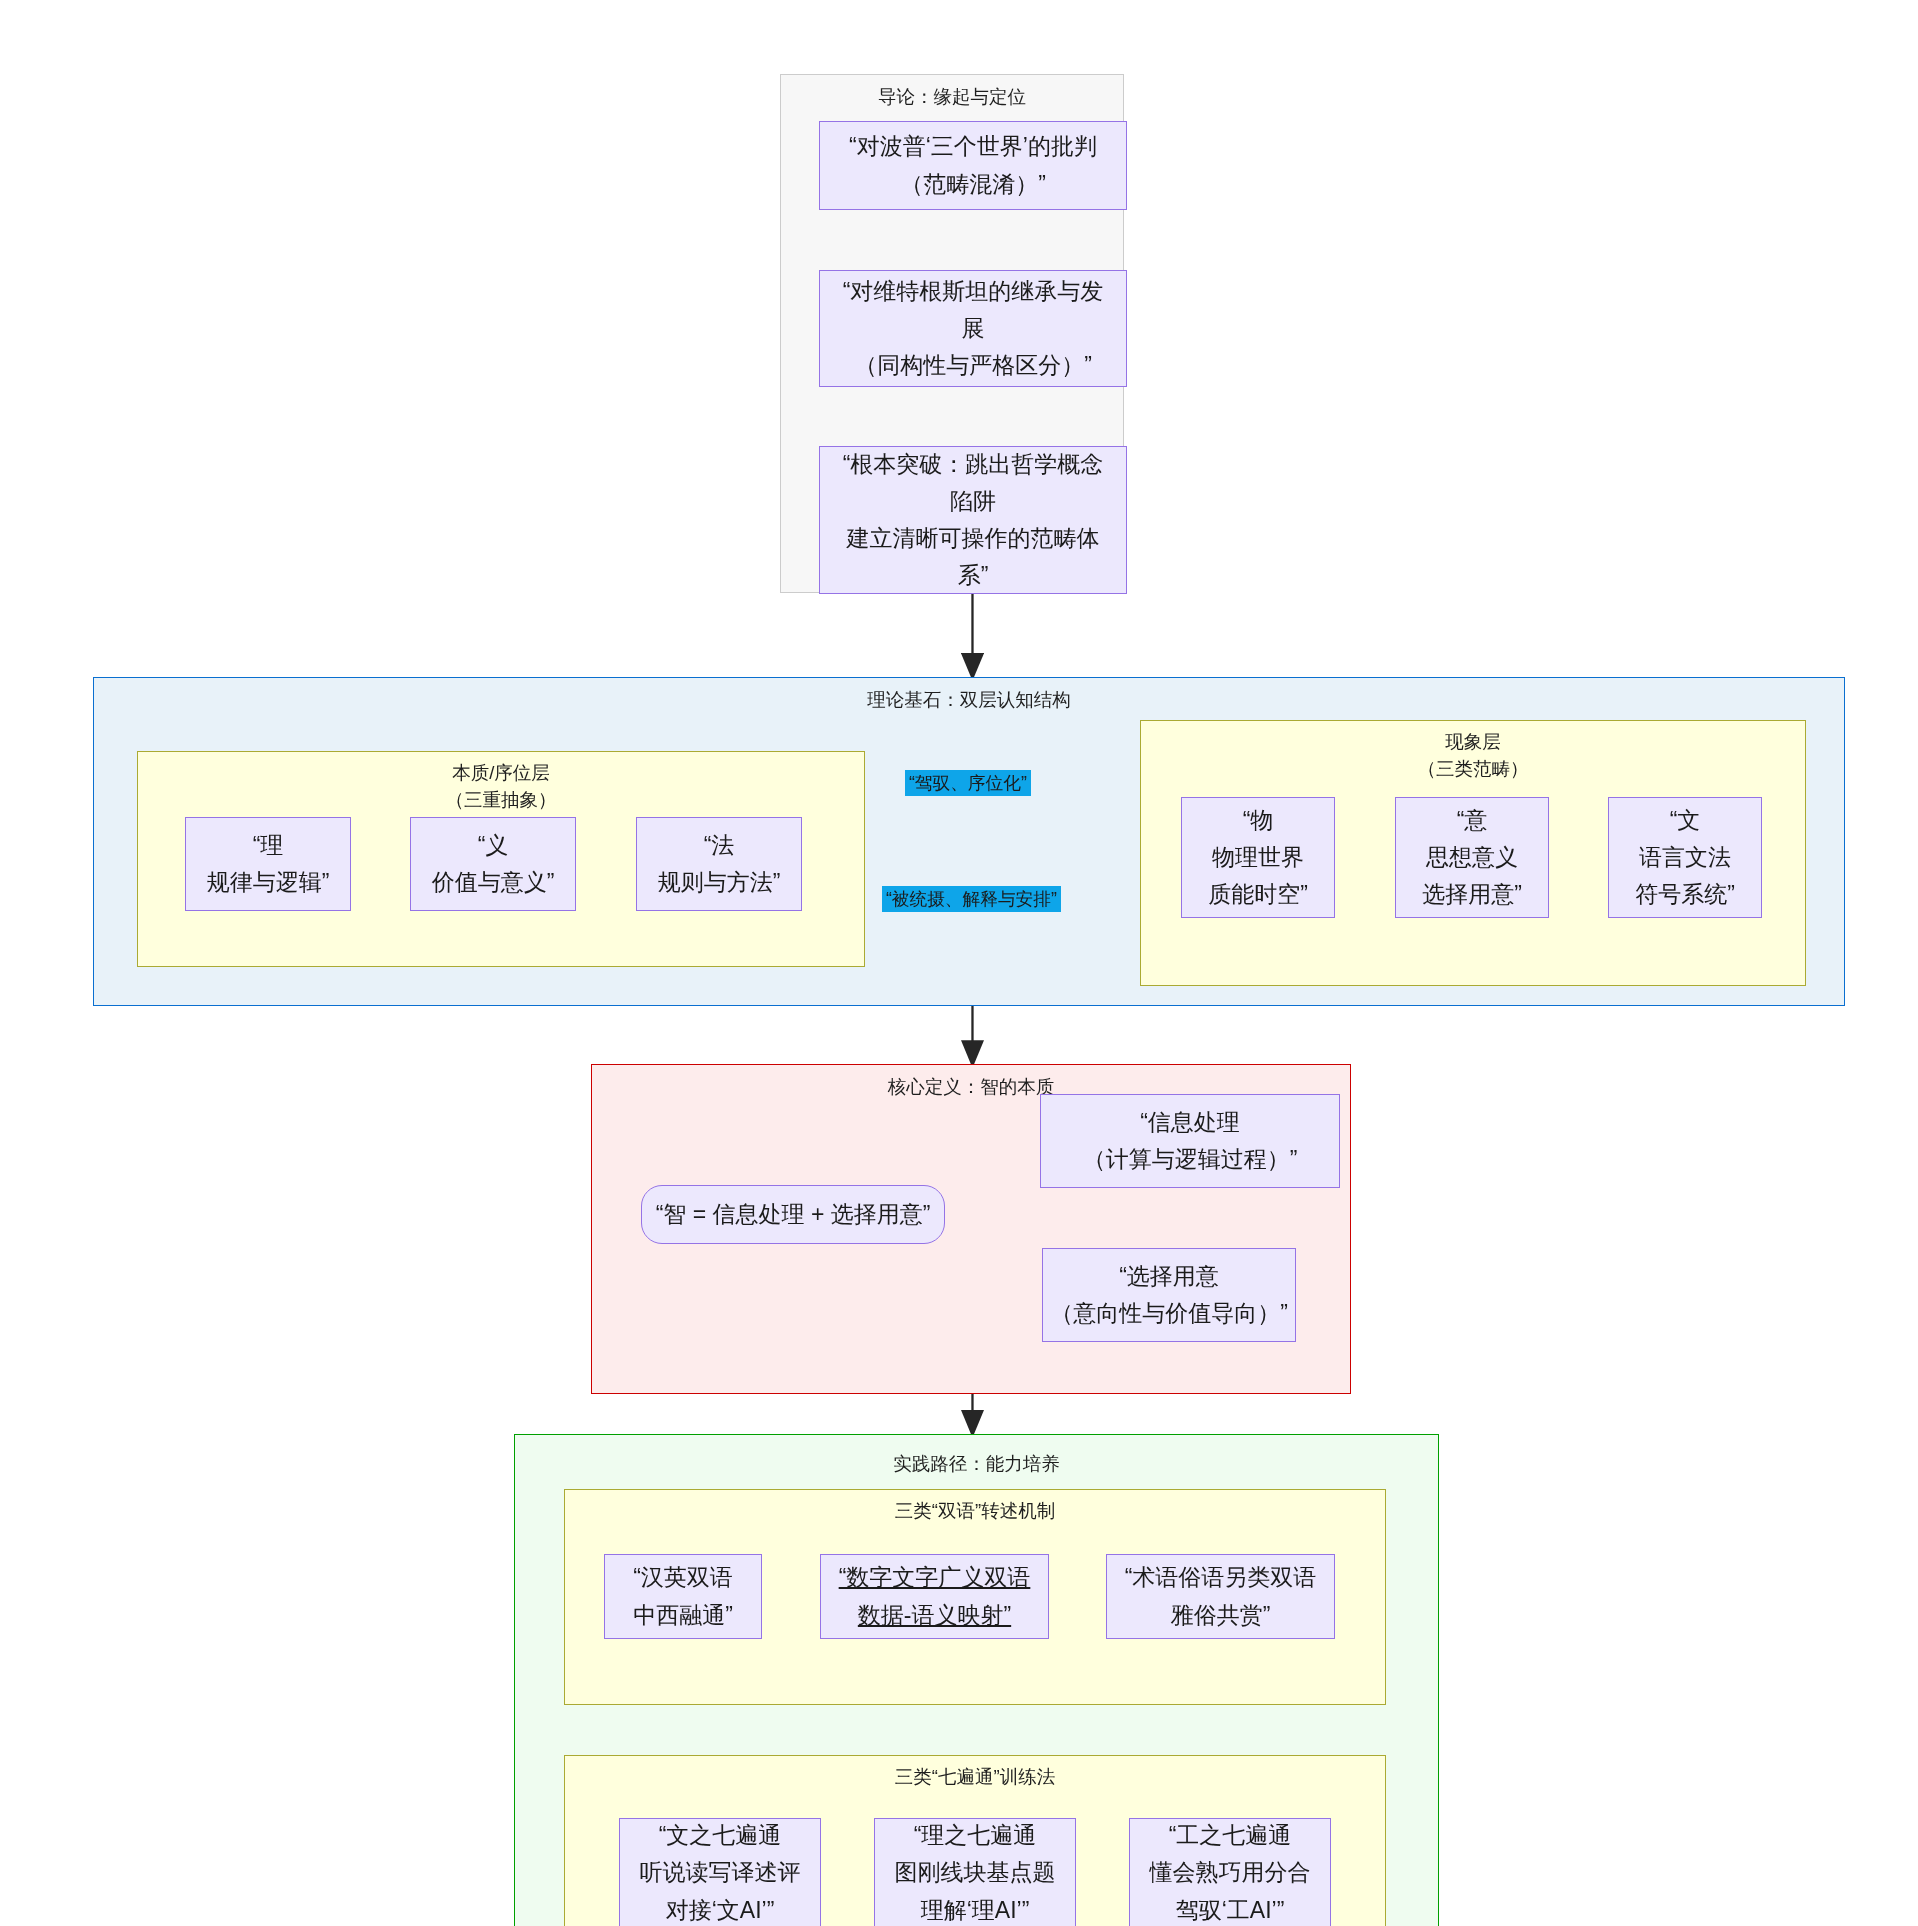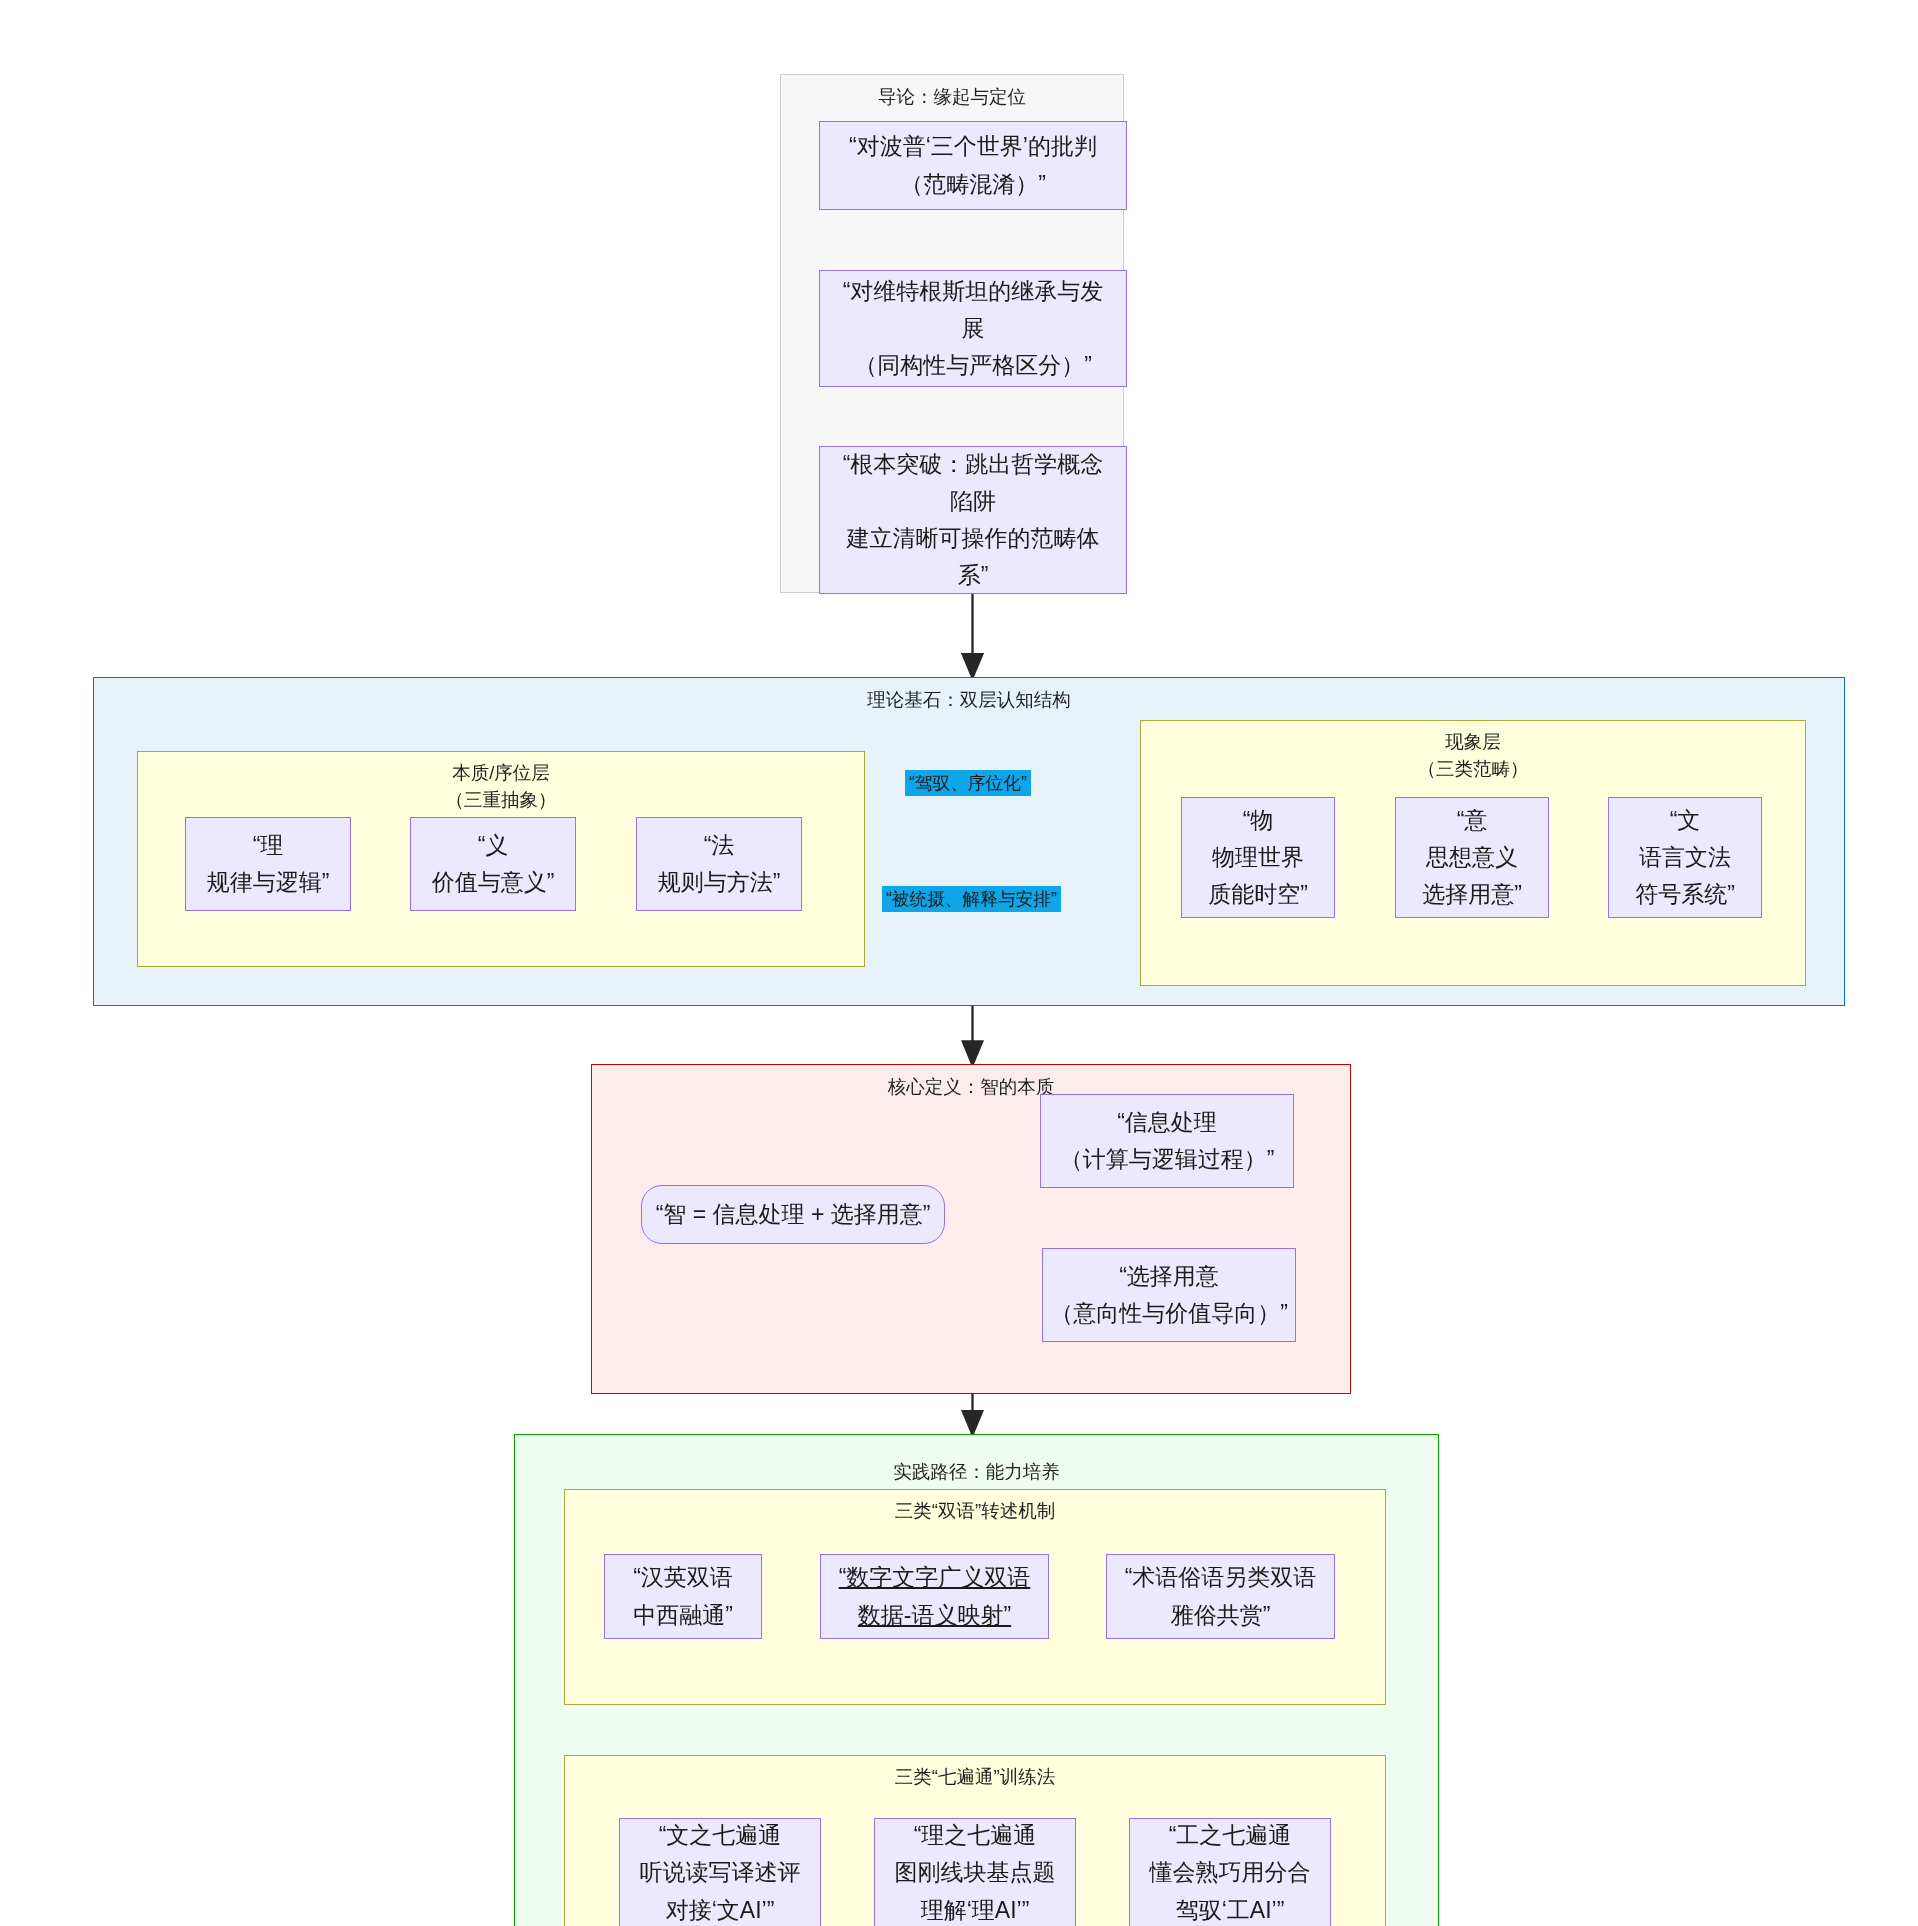--- a/index.html
+++ b/index.html
@@ -149,27 +149,27 @@
 语言文法
 符号系统”</div>
 
   <div class="edge-label" style="left:905px;top:770px;">“驾驭、序位化”</div>
   <div class="edge-label" style="left:882px;top:886px;">“被统摄、解释与安排”</div>
 
   <div class="cluster" style="left:591px;top:1064px;width:760px;height:330px;background:#FDECEC;border-color:#CC0000;">
     <div class="cluster-title" style="top:8.5px;">核心定义：智的本质</div>
   </div>
   <div class="node" style="left:641px;top:1185px;width:304px;height:59px;border-radius:21px;">“智 = 信息处理 + 选择用意”</div>
-  <div class="node" style="left:1040px;top:1094px;width:254px;height:94px;">“信息处理
+  <div class="node" style="left:1040px;top:1094px;width:300px;height:94px;">“信息处理
 （计算与逻辑过程）”</div>
   <div class="node" style="left:1042px;top:1248px;width:254px;height:94px;">“选择用意
 （意向性与价值导向）”</div>
 
   <div class="cluster" style="left:514px;top:1434px;width:925px;height:589px;background:#EFFCF0;border-color:#00A000;">
-    <div class="cluster-title" style="top:24px;">实践路径：能力培养</div>
+    <div class="cluster-title" style="top:16px;">实践路径：能力培养</div>
   </div>
 
   <div class="cluster" style="left:564px;top:1489px;width:822px;height:216px;background:#FFFFDD;border-color:#AAAA33;">
     <div class="cluster-title" style="top:7.7px;">三类“双语”转述机制</div>
   </div>
   <div class="node" style="left:604px;top:1554px;width:158px;height:85px;">“汉英双语
 中西融通”</div>
   <div class="node" style="left:820px;top:1554px;width:229px;height:85px;text-decoration:underline;">“数字文字广义双语
 数据-语义映射”</div>
   <div class="node" style="left:1106px;top:1554px;width:229px;height:85px;">“术语俗语另类双语

